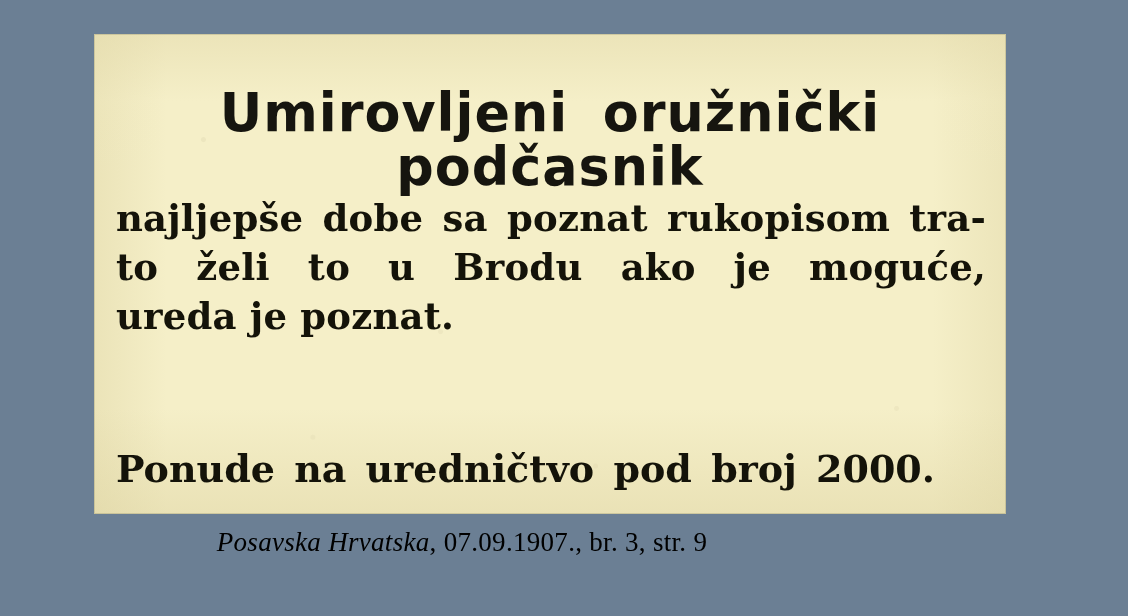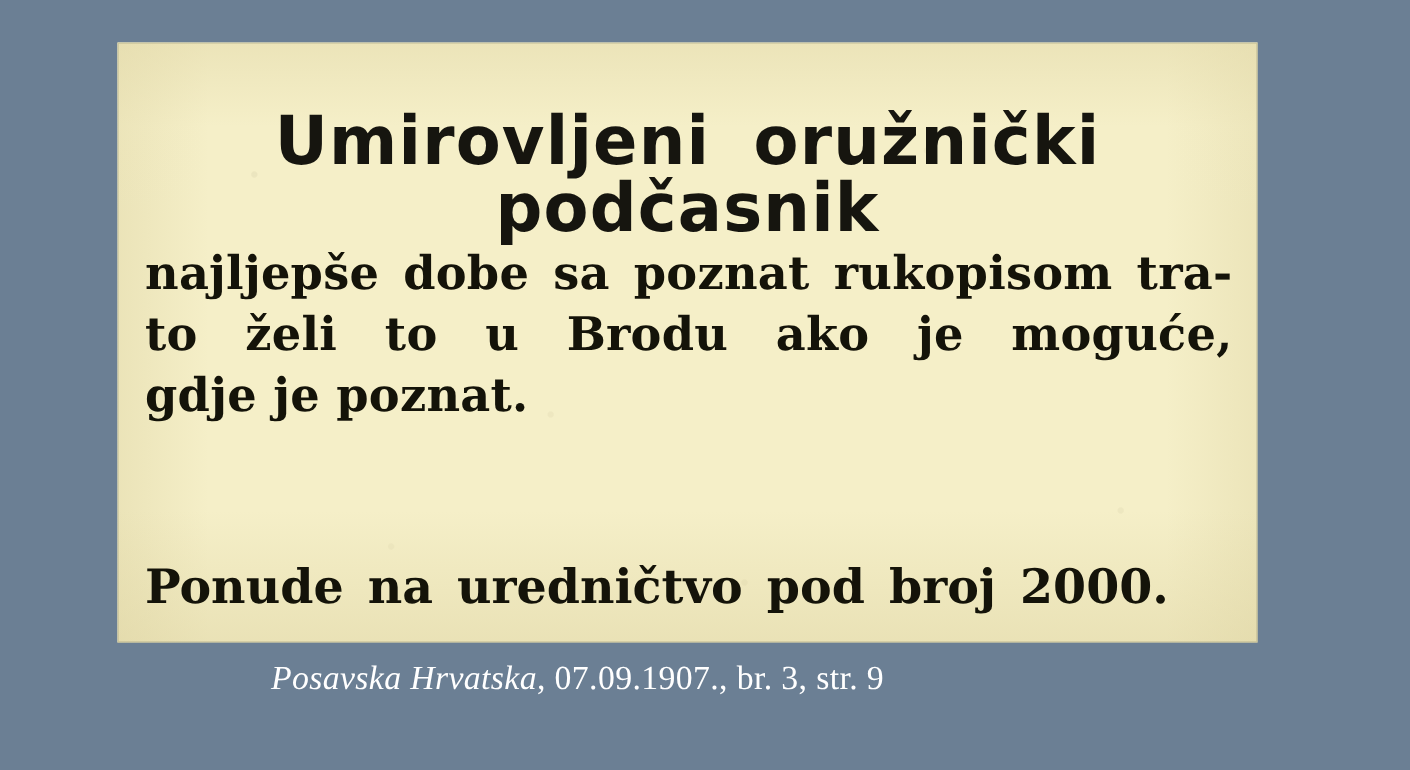--- a/index.html
+++ b/index.html
@@ -96,41 +96,41 @@
     word-spacing: 6px;
   }
   .caption {
     position: absolute;
     left: 0;
     right: 0;
     top: 527px;
     text-align: center;
     font-family: "Liberation Serif", serif;
     font-size: 27px;
-    color: #ffffff;
+    color: #000000;
     letter-spacing: 0.3px;
   }
   .caption .source {
     font-style: italic;
   }
 </style>
 </head>
 <body>
 
 <div class="page">
 
   <div class="clipping">
     <div class="grain"></div>
 
     <div class="ad-headline">Umirovljeni  oružnički  podčasnik</div>
 
     <div class="ad-body">
       <span class="line">najljepše dobe sa poznat rukopisom tra-</span>
       <span class="line">to želi to u Brodu ako je moguće,</span>
-      <span class="line last">gdje je poznat.</span>
+      <span class="line last">ureda je poznat.</span>
     </div>
 
     <div class="ad-offer">Ponude na uredničtvo pod broj 2000.</div>
   </div>
 
   <div class="caption">
     <span class="source">Posavska Hrvatska</span><span>, 07.09.1907., br. 3, str. 9</span>
   </div>
 
 </div>

